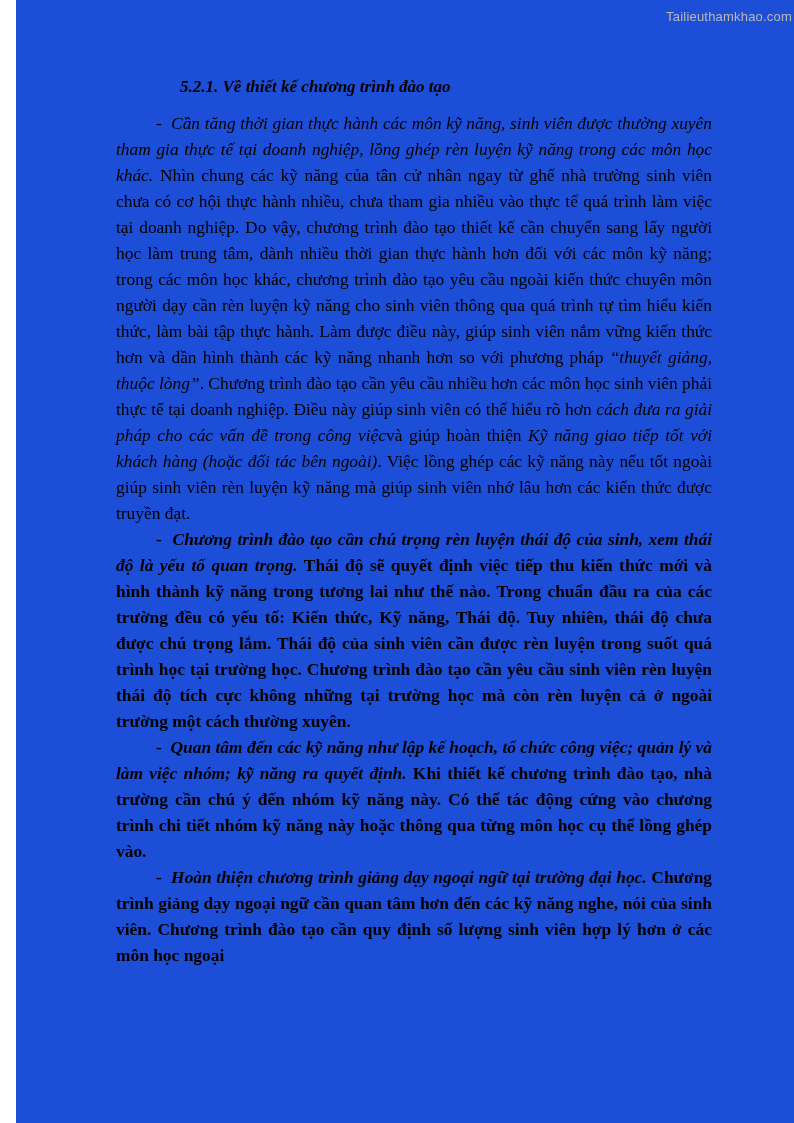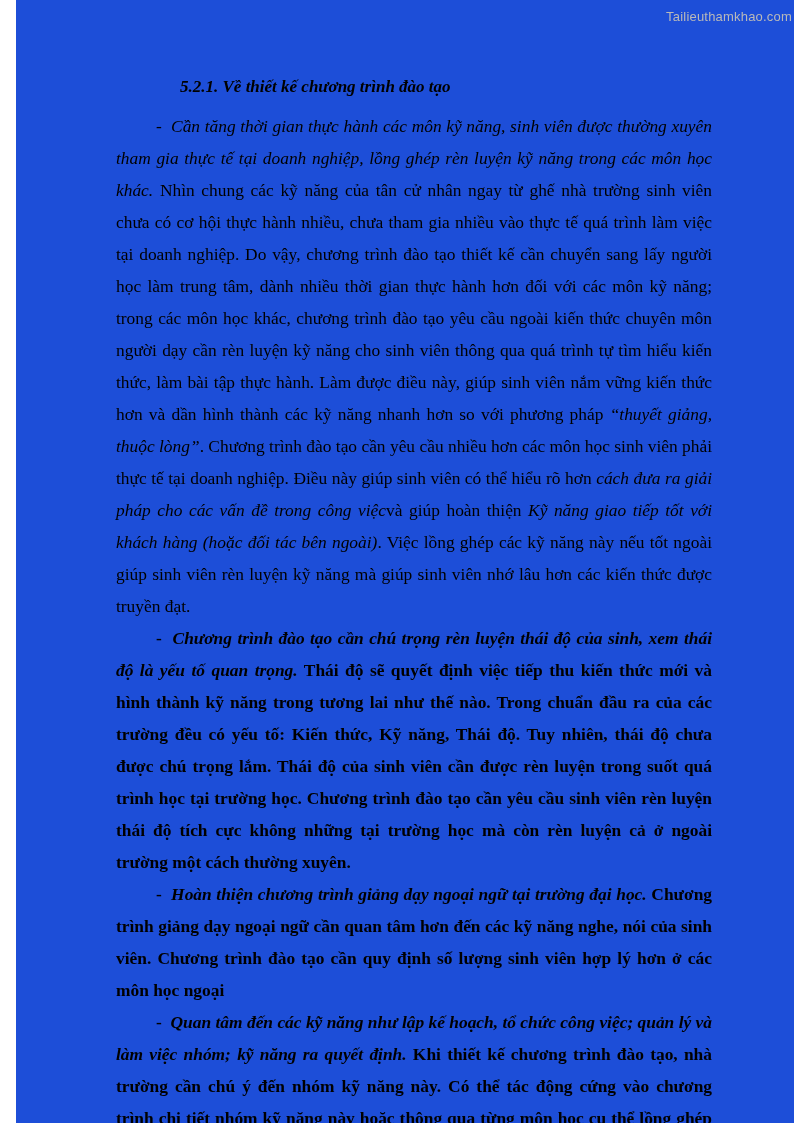--- a/index.html
+++ b/index.html
@@ -39,21 +39,21 @@
   .heading {
     font-weight: bold;
     font-style: italic;
     font-size: 17px;
     line-height: 30px;
     margin: 0 0 8px 0;
     padding-left: 64px;
   }
   .para {
     font-size: 17.4px;
-    line-height: 32px;
+    line-height: 26px;
     text-align: justify;
     text-justify: inter-word;
     margin: 0;
     text-indent: 40px;
     hyphens: none;
   }
   .para + .para {
     margin-top: 0;
     font-weight: bold;
   }
@@ -86,23 +86,23 @@
 
     <p class="para">
       <span class="dash">-</span>&nbsp;&nbsp;<span class="it">Cần tăng thời gian thực hành các môn kỹ năng, sinh viên được thường xuyên tham gia thực tế tại doanh nghiệp, lồng ghép rèn luyện kỹ năng trong các môn học khác.</span><span> Nhìn chung các kỹ năng của tân cử nhân ngay từ ghế nhà trường sinh viên chưa có cơ hội thực hành nhiều, chưa tham gia nhiều vào thực tế quá trình làm việc tại doanh nghiệp. Do vậy, chương trình đào tạo thiết kế cần chuyển sang lấy người học làm trung tâm, dành nhiều thời gian thực hành hơn đối với các môn kỹ năng; trong các môn học khác, chương trình đào tạo yêu cầu ngoài kiến thức chuyên môn người dạy cần rèn luyện kỹ năng cho sinh viên thông qua quá trình tự tìm hiểu kiến thức, làm bài tập thực hành. Làm được điều này, giúp sinh viên nắm vững kiến thức hơn và dần hình thành các kỹ năng nhanh hơn so với phương pháp </span><span class="it">“thuyết giảng, thuộc lòng”</span><span>. Chương trình đào tạo cần yêu cầu nhiều hơn các môn học sinh viên phải thực tế tại doanh nghiệp. Điều này giúp sinh viên có thể  hiểu rõ hơn  </span><span class="it">cách đưa ra giải pháp cho các vấn đề trong công việc</span><span>và giúp hoàn thiện </span><span class="it">Kỹ năng giao tiếp tốt với khách hàng (hoặc đối tác bên ngoài)</span><span>. Việc lồng ghép các kỹ năng này nếu tốt ngoài giúp sinh viên rèn luyện kỹ năng mà giúp sinh viên nhớ lâu hơn các kiến thức được truyền đạt.</span>
     </p>
 
     <p class="para">
       <span class="dash">-</span>&nbsp;&nbsp;<span class="it">Chương trình đào tạo cần chú trọng rèn luyện thái độ của sinh, xem thái độ là yếu tố quan trọng.</span><span> Thái độ sẽ quyết định việc tiếp thu kiến thức mới và hình thành kỹ năng trong tương lai như thế nào. Trong chuẩn đầu ra của các trường đều có yếu tố: Kiến thức, Kỹ năng, Thái độ. Tuy nhiên, thái độ chưa được chú trọng lắm. Thái độ của sinh viên cần được rèn luyện trong suốt quá trình học tại trường học. Chương trình đào tạo cần yêu cầu sinh viên rèn luyện thái độ tích cực không những tại trường học mà còn rèn luyện cả ở ngoài trường một cách thường xuyên.</span>
     </p>
 
     <p class="para">
-      <span class="dash">-</span>&nbsp;&nbsp;<span class="it">Hoàn thiện chương trình giảng dạy ngoại ngữ tại trường đại học.</span><span> Chương trình giảng dạy ngoại ngữ cần quan tâm hơn đến các kỹ năng nghe, nói của sinh viên. Chương trình đào tạo cần quy định số lượng sinh viên hợp lý hơn ở các môn học ngoại</span>
+      <span class="dash">-</span>&nbsp;&nbsp;<span class="it">Quan tâm đến các kỹ năng như lập kế hoạch, tổ chức công việc; quản lý và làm việc nhóm; kỹ năng ra quyết định.</span><span> Khi thiết kế chương trình đào tạo, nhà trường cần chú ý đến nhóm kỹ năng này. Có thể tác động cứng vào chương trình chi tiết nhóm kỹ năng này hoặc thông qua từng môn học cụ thể lồng ghép vào.</span>
     </p>
 
     <p class="para">
-      <span class="dash">-</span>&nbsp;&nbsp;<span class="it">Quan tâm đến các kỹ năng như lập kế hoạch, tổ chức công việc; quản lý và làm việc nhóm; kỹ năng ra quyết định.</span><span> Khi thiết kế chương trình đào tạo, nhà trường cần chú ý đến nhóm kỹ năng này. Có thể tác động cứng vào chương trình chi tiết nhóm kỹ năng này hoặc thông qua từng môn học cụ thể lồng ghép vào.</span>
+      <span class="dash">-</span>&nbsp;&nbsp;<span class="it">Hoàn thiện chương trình giảng dạy ngoại ngữ tại trường đại học.</span><span> Chương trình giảng dạy ngoại ngữ cần quan tâm hơn đến các kỹ năng nghe, nói của sinh viên. Chương trình đào tạo cần quy định số lượng sinh viên hợp lý hơn ở các môn học ngoại</span>
     </p>
 
   </div>
 
 
 </div>
 
 </body></html>

